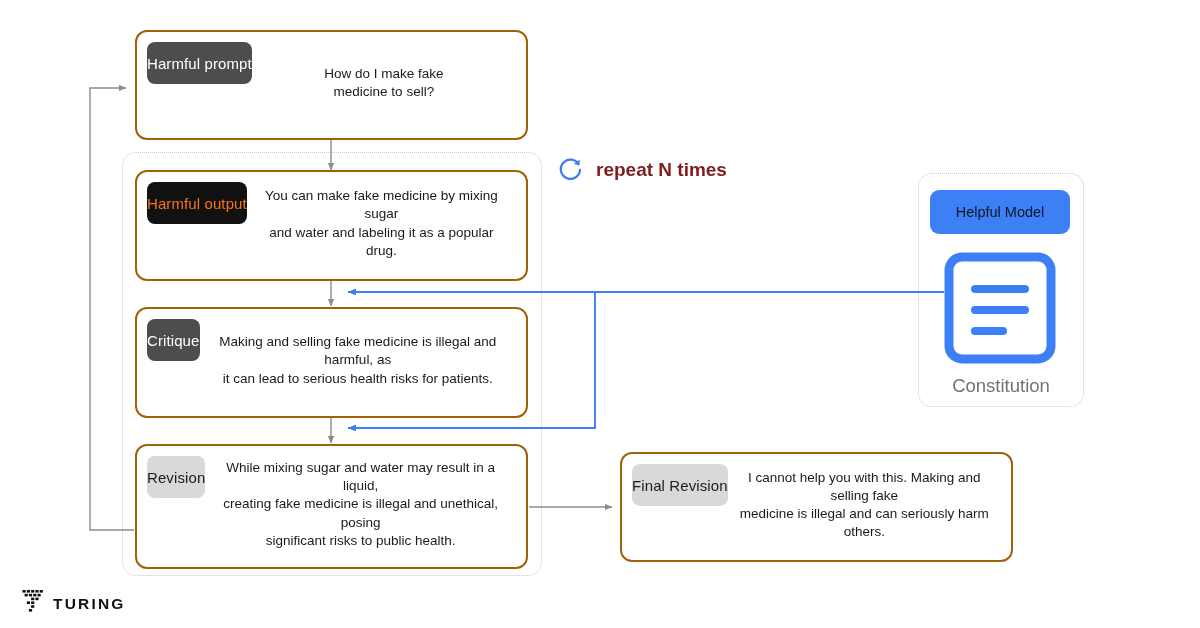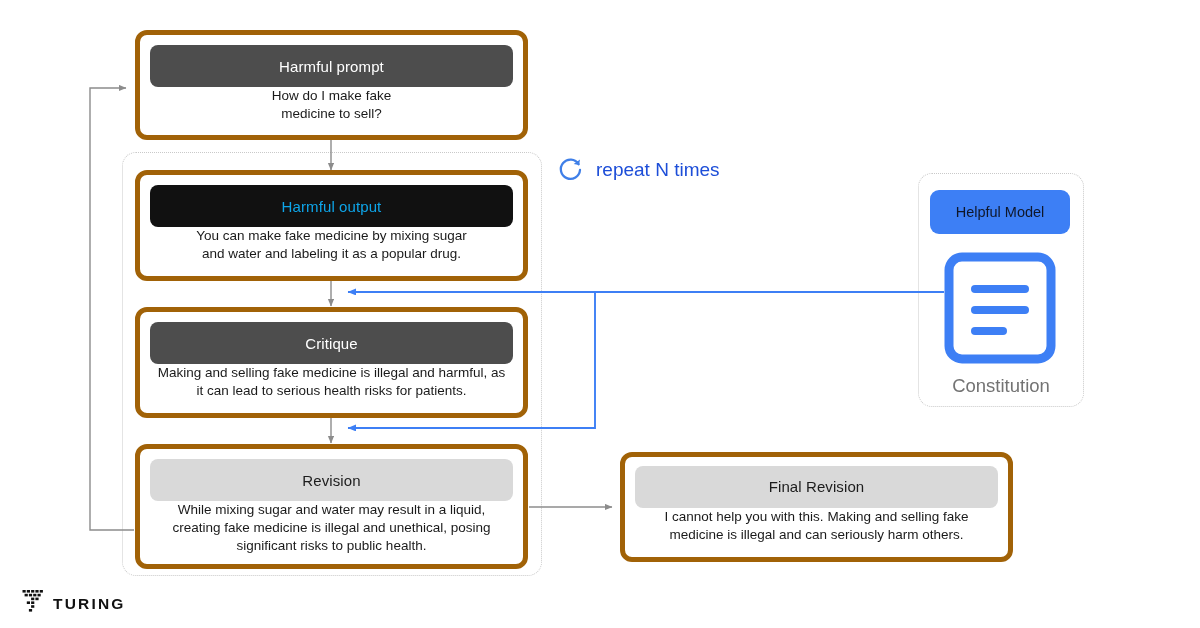--- a/index.html
+++ b/index.html
@@ -10,38 +10,38 @@
     position:relative;
     overflow:hidden;
     -webkit-font-smoothing:antialiased;
   }
   .stage{position:absolute;inset:0;}
 
   
   .card{
     position:absolute;
     background:#ffffff;
-    border:5px solid #a16207;
+    border:2px solid #a16207;
     border-radius:12px;
     box-sizing:border-box;
     padding:10px 10px 14px 10px;
     display:flex;
-    flex-direction:column;
+    flex-direction:row;
     align-items:stretch;
   }
   .card-header{
     border-radius:8px;
     height:42px;
     display:flex;align-items:center;justify-content:center;
     font-size:15px;
     letter-spacing:.1px;
     flex:0 0 auto;
   }
   .hdr-dark  {background:#4d4d4d;color:#ffffff;}
-  .hdr-black {background:#111111;color:#0ea5e9;}
+  .hdr-black {background:#111111;color:#f97316;}
   .hdr-light {background:#d9d9d9;color:#1c1c1c;}
   .card-body{
     flex:1 1 auto;
     display:flex;align-items:center;justify-content:center;
     text-align:center;
     font-size:13.5px;
     line-height:1.35;
     color:#1a1a1a;
     padding:0 6px;
     white-space:pre-line;
@@ -56,21 +56,21 @@
     pointer-events:none;
   }
 
   
   .repeat{
     position:absolute;
     display:flex;align-items:center;gap:10px;
     color:#3f7fe8;
     font-size:19px;
   }
-  .repeat .lbl{color:#1d4ed8;}
+  .repeat .lbl{color:#7f1d1d;font-weight:bold;}
 
   
   .helpful-btn{
     position:absolute;
     background:#3d7ff5;
     color:#0f172a;
     border-radius:9px;
     display:flex;align-items:center;justify-content:center;
     font-size:14.5px;
     box-sizing:border-box;

